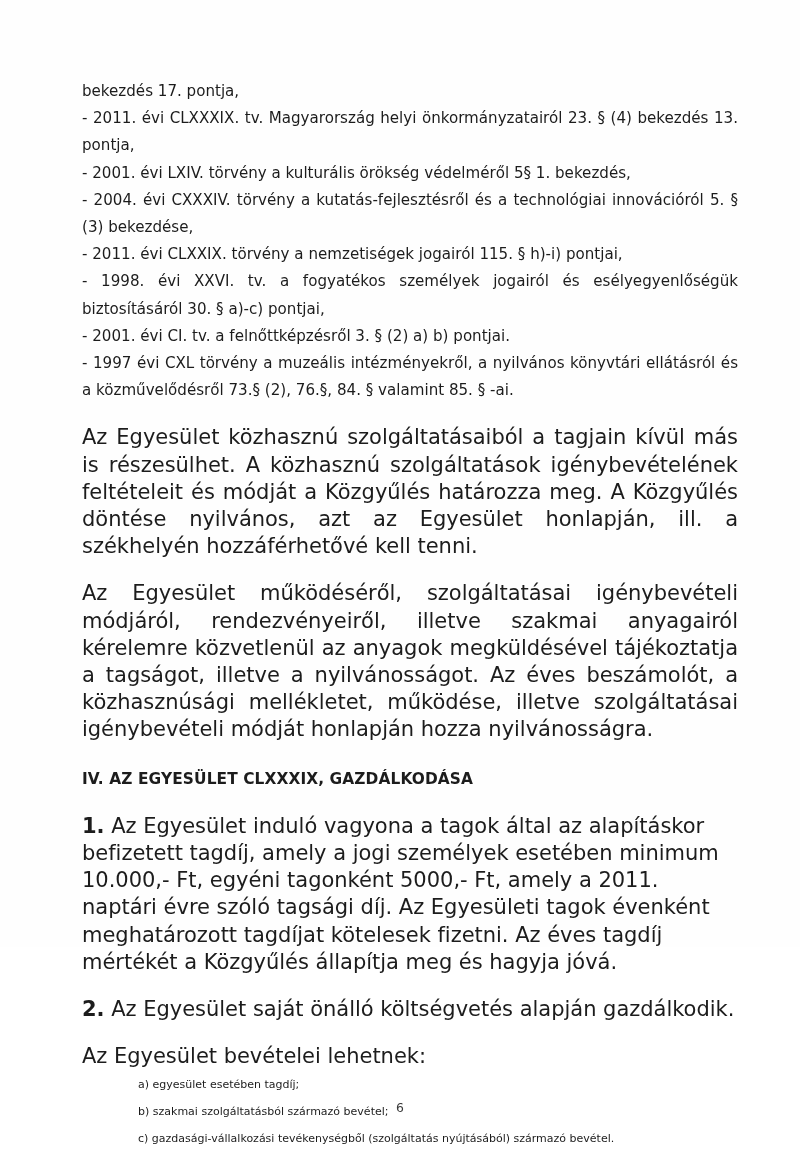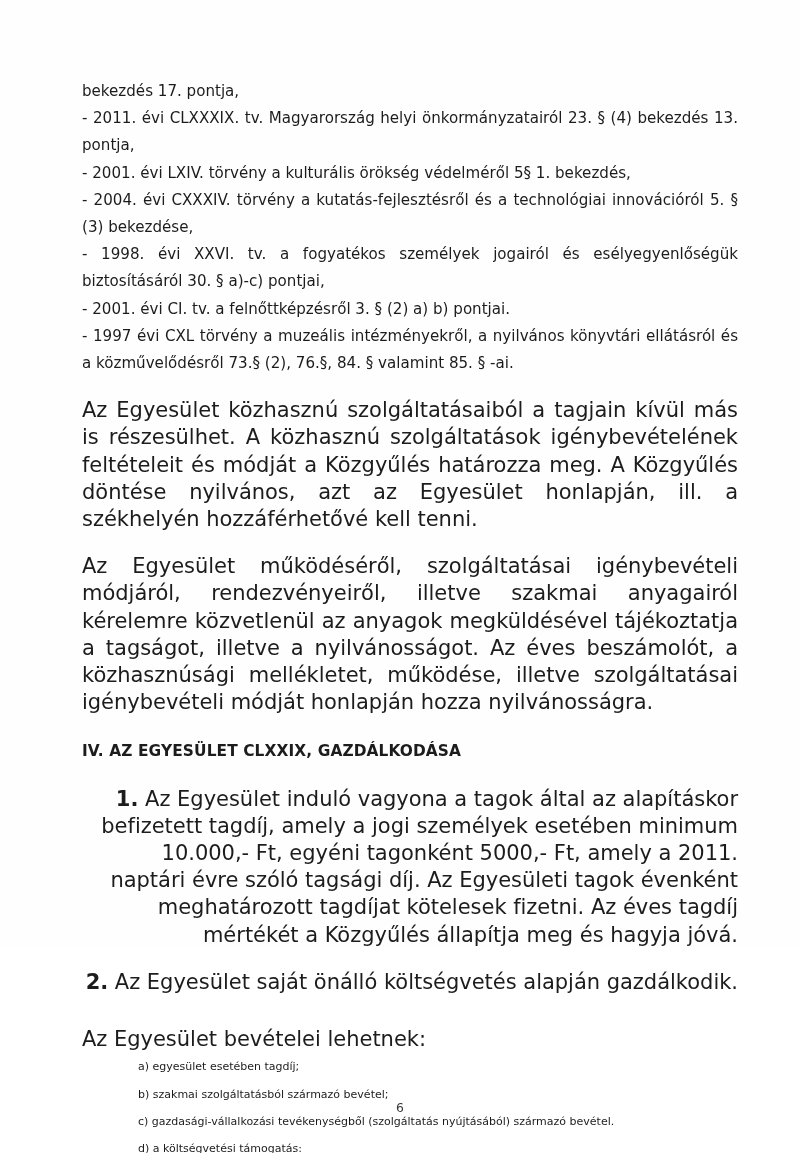--- a/index.html
+++ b/index.html
@@ -65,30 +65,30 @@
   h2.section-heading {
     font-size: 15.4px;
     line-height: 27.2px;
     font-weight: bold;
     margin: 22px 0 0 0;
     text-align: left;
     letter-spacing: 0.1px;
   }
 
   .numbered {
-    text-align: right;
+    text-align: left;
     margin-top: 20px;
   }
   .numbered .num {
     font-weight: bold;
   }
 
   .lead-in {
     text-align: left;
-    margin-top: 30px;
+    margin-top: 20px;
   }
 
   
   .lvl1 {
     font-size: 11px;
     line-height: 27.2px;
     text-align: justify;
     text-justify: inter-word;
     margin: 0;
     padding-left: 0;
@@ -125,30 +125,31 @@
 <body>
 
 <div class="page" style="background: rgb(254, 254, 254); color: rgb(28, 28, 28);">
   <div class="content">
 
     <ul class="ref-list">
       <li>bekezdés 17. pontja,</li>
       <li>- 2011. évi CLXXXIX. tv. Magyarország helyi önkormányzatairól 23. § (4) bekezdés 13. pontja,</li>
       <li>- 2001. évi LXIV. törvény a kulturális örökség védelméről 5§ 1. bekezdés,</li>
       <li>- 2004. évi CXXXIV. törvény a kutatás-fejlesztésről és a technológiai innovációról 5. § (3) bekezdése,</li>
+      <li>- 2011. évi CLXXIX. törvény a nemzetiségek jogairól 115. § h)-i) pontjai,</li>
       <li>- 1998. évi XXVI. tv. a fogyatékos személyek jogairól és esélyegyenlőségük biztosításáról 30. § a)-c) pontjai,</li>
       <li>- 2001. évi CI. tv. a felnőttképzésről 3. § (2) a) b) pontjai.</li>
       <li>- 1997 évi CXL törvény a muzeális intézményekről, a nyilvános könyvtári ellátásról és a közművelődésről 73.§ (2), 76.§, 84. § valamint 85. § -ai.</li>
     </ul>
 
     <p class="para gap-para">Az Egyesület közhasznú szolgáltatásaiból a tagjain kívül más is részesülhet. A közhasznú szolgáltatások igénybevételének feltételeit és módját a Közgyűlés határozza meg. A Közgyűlés döntése nyilvános, azt az Egyesület honlapján, ill. a székhelyén hozzáférhetővé kell tenni.</p>
 
     <p class="para gap-para">Az Egyesület működéséről, szolgáltatásai igénybevételi módjáról, rendezvényeiről, illetve szakmai anyagairól kérelemre közvetlenül az anyagok megküldésével tájékoztatja a tagságot, illetve a nyilvánosságot. Az éves beszámolót, a közhasznúsági mellékletet, működése, illetve szolgáltatásai igénybevételi módját honlapján hozza nyilvánosságra.</p>
 
-    <h2 class="section-heading">IV. AZ EGYESÜLET CLXXIX, GAZDÁLKODÁSA</h2>
+    <h2 class="section-heading">IV. AZ EGYESÜLET CLXXXIX, GAZDÁLKODÁSA</h2>
 
     <p class="para numbered">
       <span class="num">1.</span>
       <span>Az Egyesület induló vagyona a tagok által az alapításkor befizetett tagdíj, amely a jogi személyek esetében minimum 10.000,- Ft, egyéni tagonként 5000,- Ft, amely a 2011. naptári évre szóló tagsági díj. Az Egyesületi tagok évenként meghatározott tagdíjat kötelesek fizetni. Az éves tagdíj mértékét a Közgyűlés állapítja meg és hagyja jóvá.</span>
     </p>
 
     <p class="para numbered">
       <span class="num">2.</span>
       <span>Az Egyesület saját önálló költségvetés alapján gazdálkodik.</span>
     </p>

